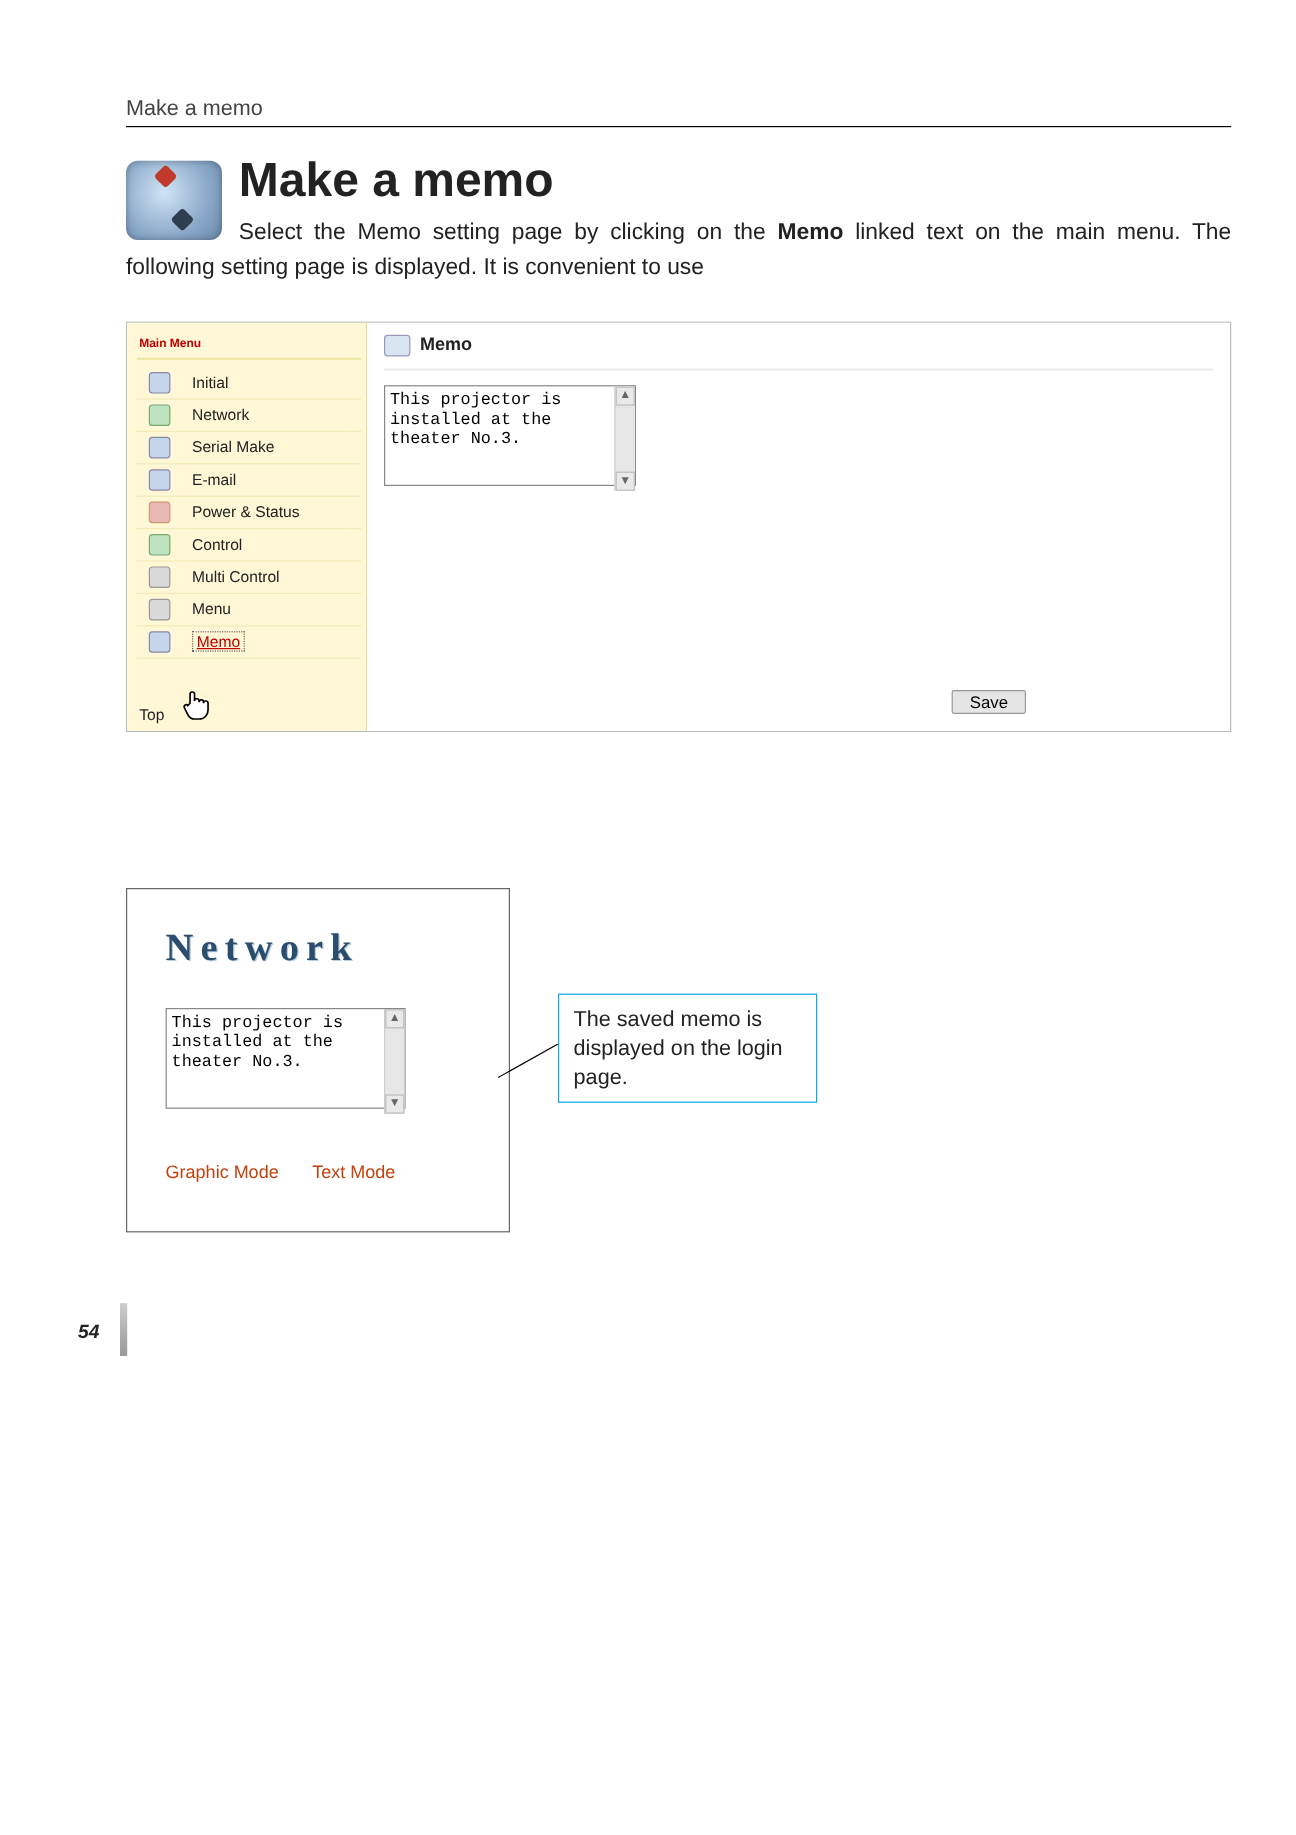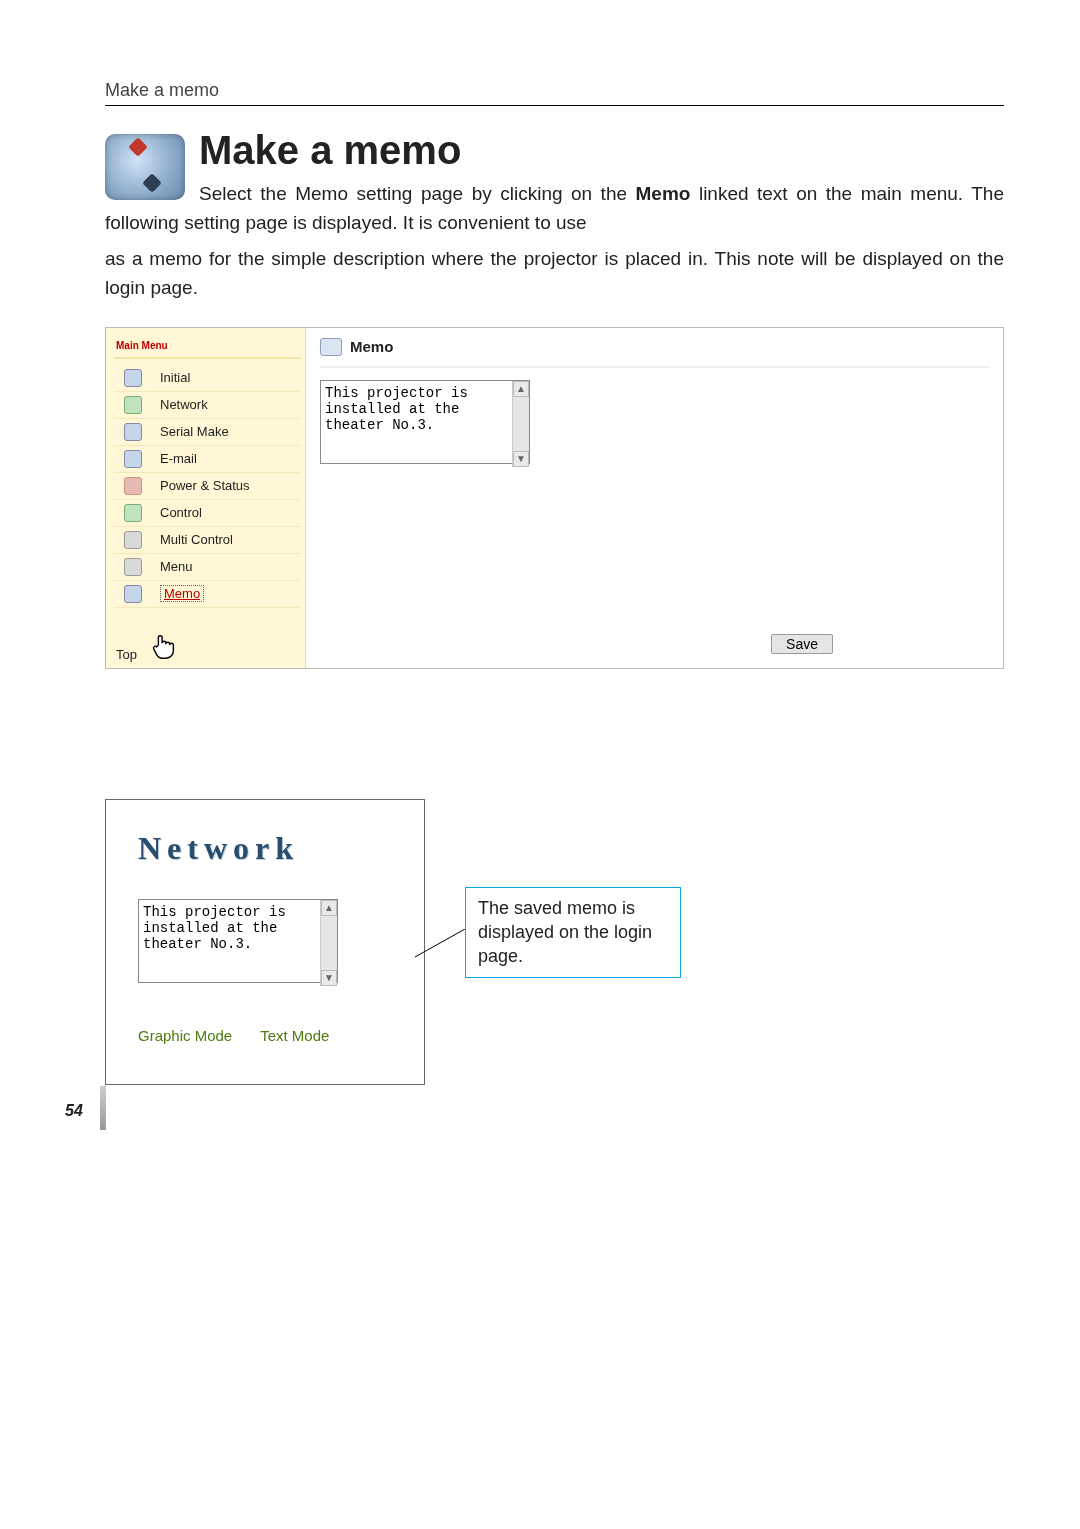--- a/index.html
+++ b/index.html
@@ -7,21 +7,21 @@
     padding: 0;
     background: #fff;
     font-family: Arial, Helvetica, sans-serif;
     color: #222;
   }
   .page {
     width: 1080px;
     height: 1166px;
     position: relative;
     box-sizing: border-box;
-    padding: 80px 76px 50px 105px;
+    padding: 80px 54px 50px 105px;
   }
   .running-head {
     font-size: 18px;
     color: #444;
     margin-bottom: 4px;
   }
   hr.head-rule {
     border: none;
     border-top: 1px solid #000;
     margin: 0 0 22px 0;
@@ -236,21 +236,21 @@
     font-size: 14px;
     border: 1px solid #888;
     padding: 4px 18px 4px 4px;
     box-sizing: border-box;
     resize: none;
     background: #fff;
     color: #000;
   }
   .mode-links {
     font-size: 15px;
-    color: #4d7c0f;
+    color: #c2410c;
   }
   .mode-links span { margin-right: 24px; cursor: pointer; }
 
   .callout {
     border: 1px solid #0ea5e9;
     padding: 8px 12px;
     font-size: 18px;
     line-height: 1.35;
     width: 190px;
     margin-left: 40px;
@@ -287,21 +287,20 @@
   <div class="running-head">Make a memo</div>
   <hr class="head-rule">
 
   <div class="hero">
     <div class="hero-icon"></div>
     <h1 class="title">Make a memo</h1>
     <p class="body-text">
       <span>Select the Memo setting page by clicking on the </span><strong>Memo</strong><span> linked text on the main menu. The following setting page is displayed. It is convenient to use</span>
     </p>
   </div>
-  <p class="body-text after-hero">as a memo for the simple description where the projector is placed in. This note will be displayed on the login page.</p>
 
   <div class="panel-settings">
     <div class="sidebar">
       <div class="sidebar-header">Main Menu</div>
       <div class="sidebar-items">
         <div class="sidebar-item">
           <span class="side-icon blue"></span>
           <span class="label">Initial</span>
         </div>
         <div class="sidebar-item">

